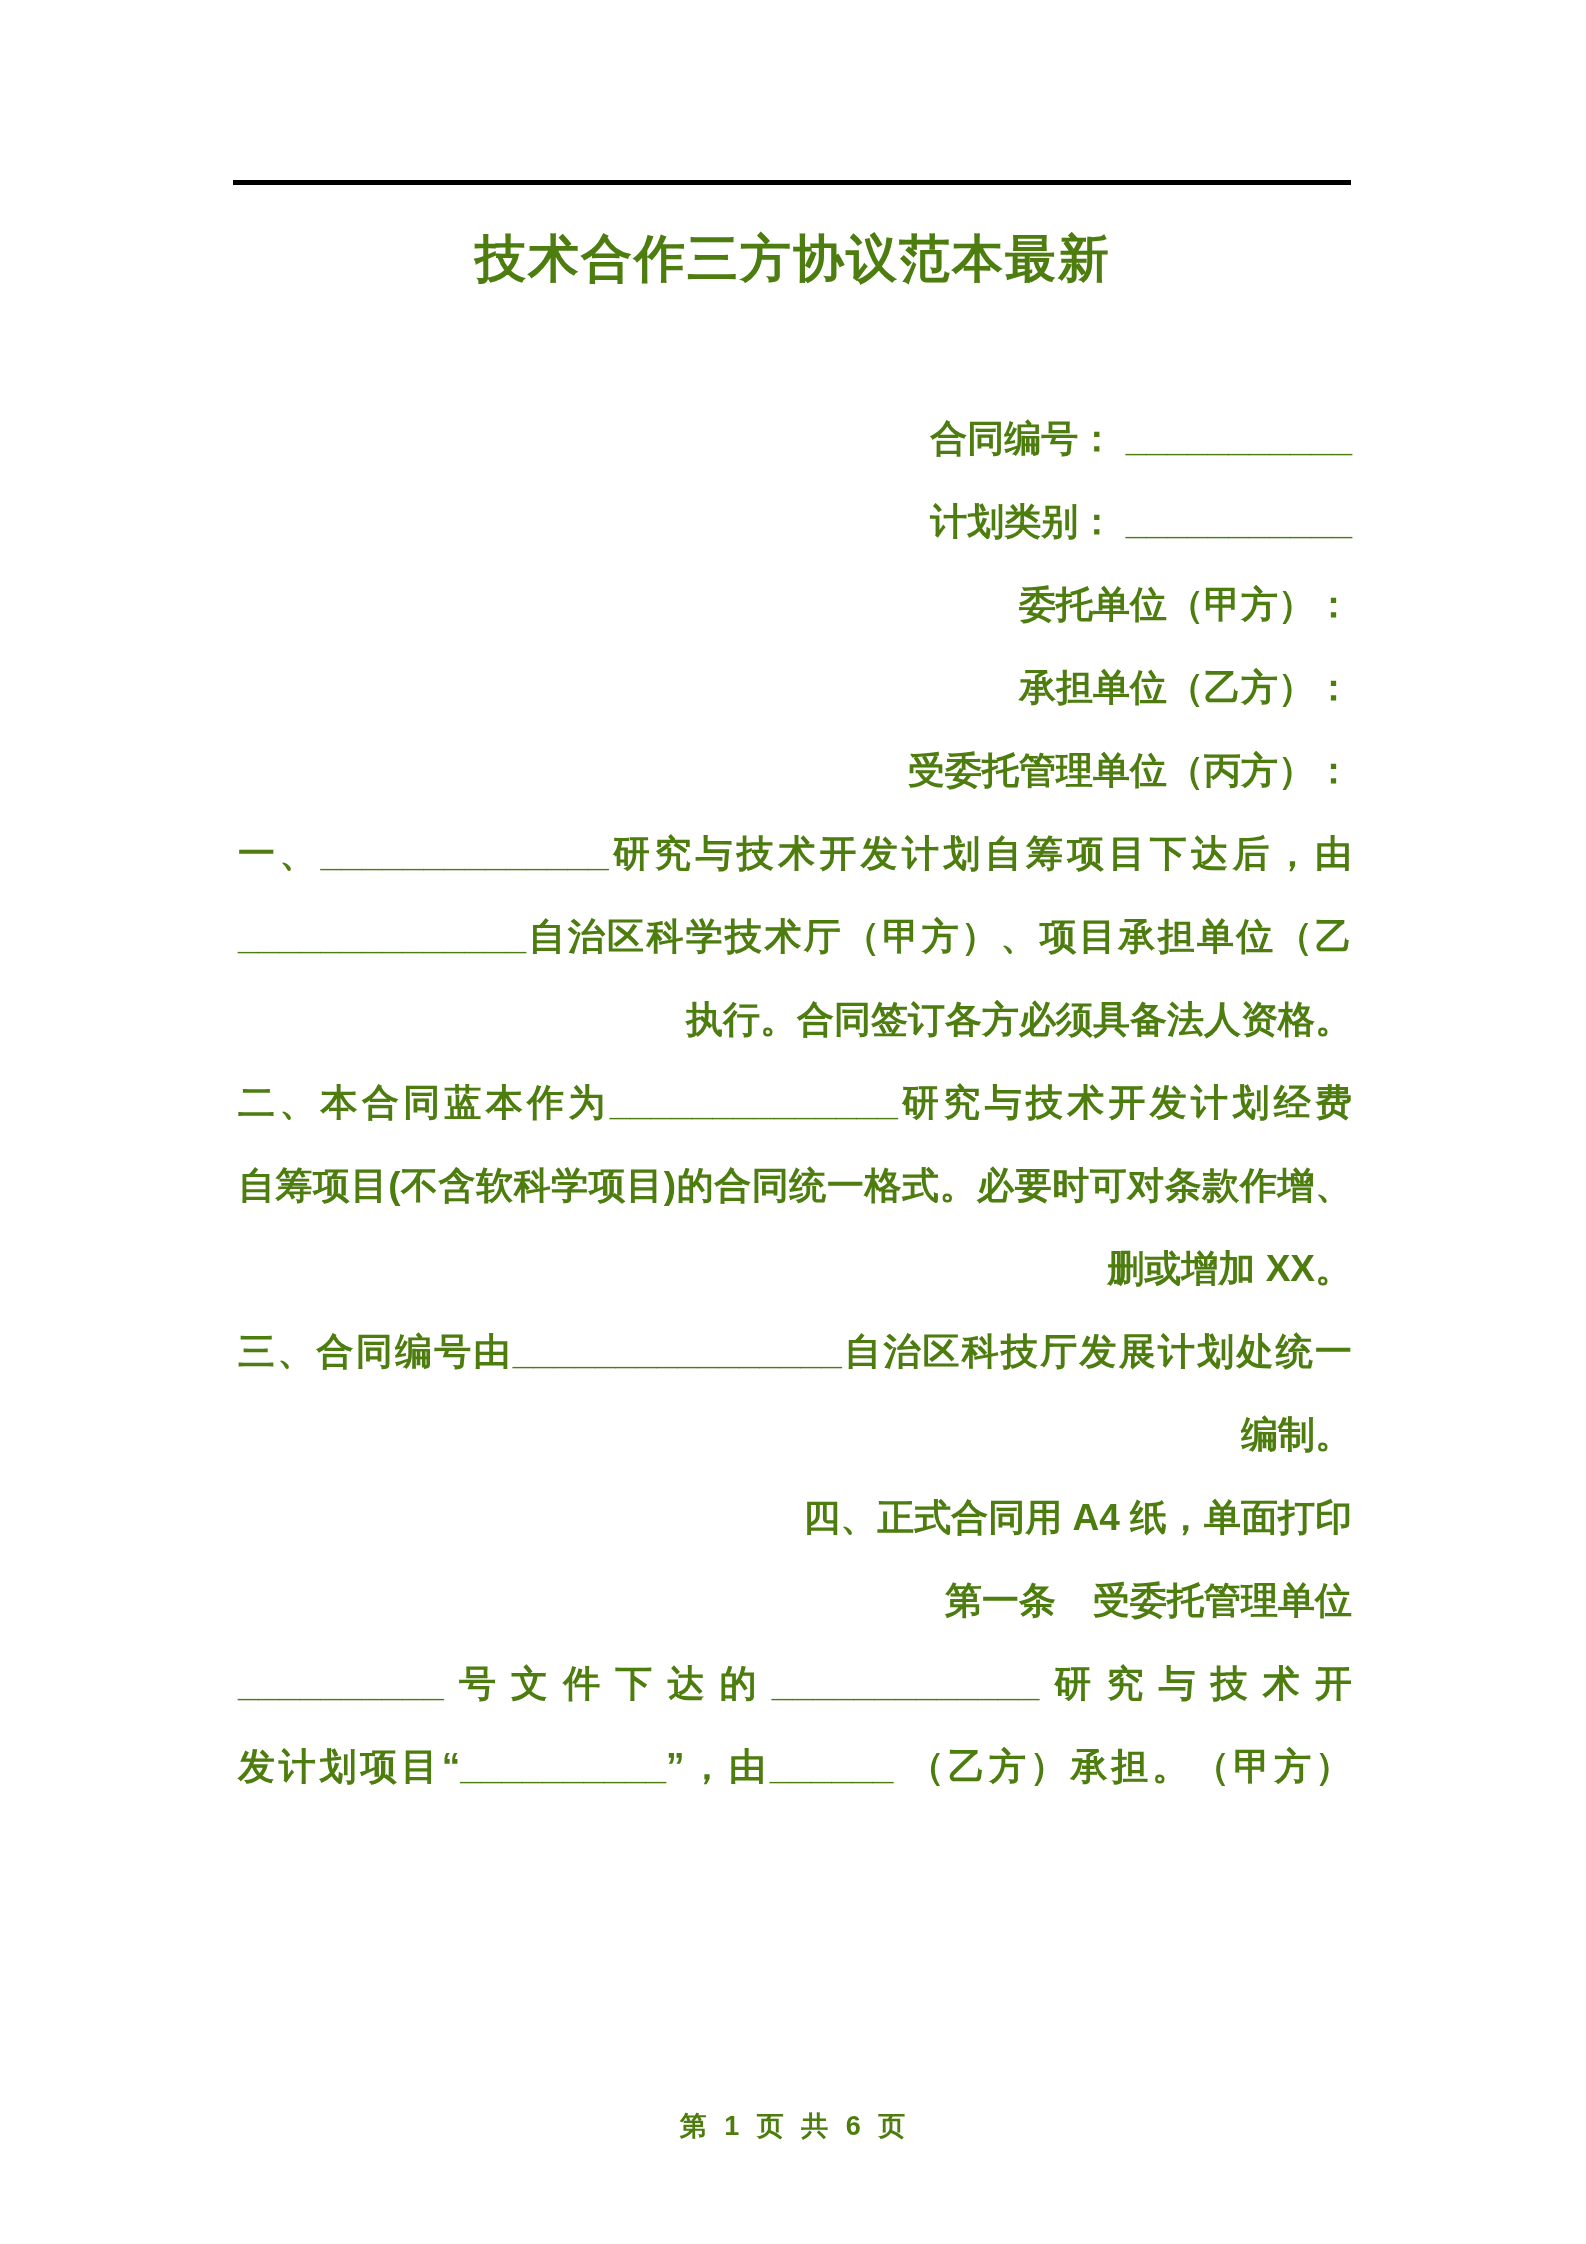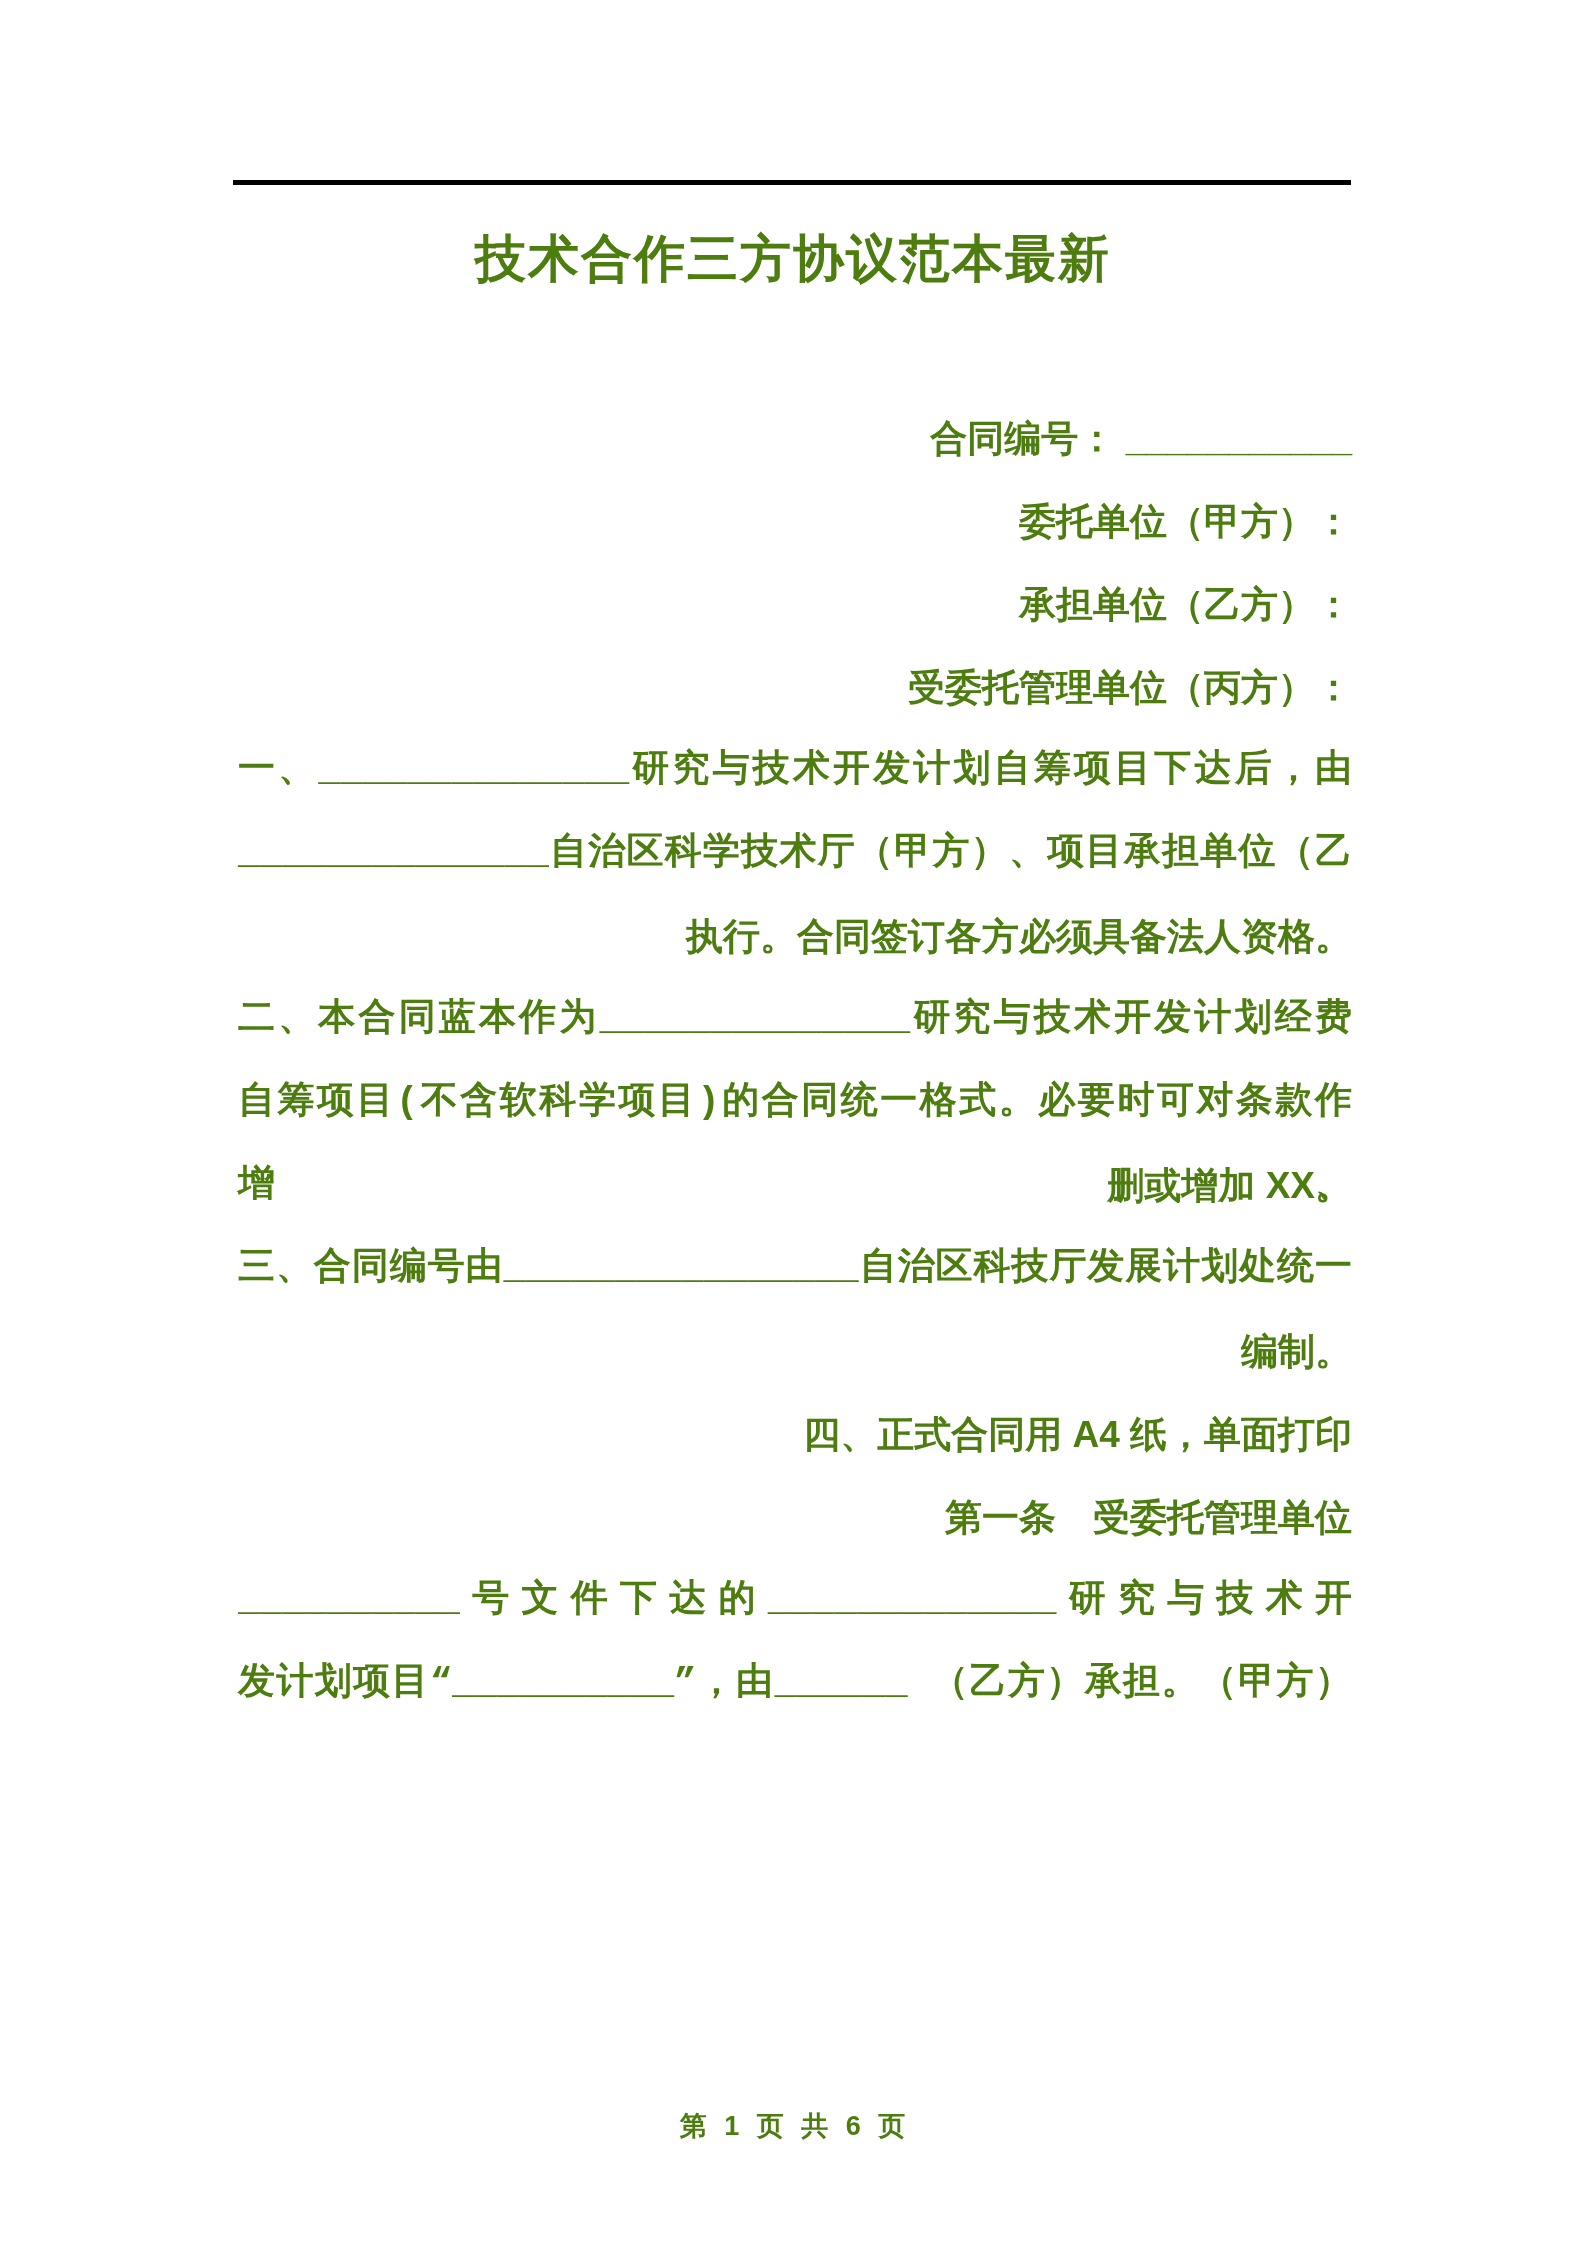--- a/index.html
+++ b/index.html
@@ -43,21 +43,20 @@
   .line {
     font-size: 37px;
     line-height: 83px;
     height: 83px;
     white-space: pre-wrap;
     text-align: right;
   }
   .justify {
     text-align: justify;
     text-align-last: justify;
-    font-family: Liberation Mono, monospace;
   }
   .footer {
     position: absolute;
     left: 4px;
     right: 0;
     top: 2083px;
     text-align: center;
     font-size: 27px;
     font-weight: 700;
     letter-spacing: 5px;
@@ -65,20 +64,21 @@
 </style>
 </head>
 <body>
 
 <div class="page">
   <div class="top-rule"></div>
   <h1 class="title">技术合作三方协议范本最新</h1>
 
   <div class="body">
     <div class="line">合同编号： ___________</div>
+    <div class="line">计划类别： ___________</div>
     <div class="line">委托单位（甲方）：</div>
     <div class="line">承担单位（乙方）：</div>
     <div class="line">受委托管理单位（丙方）：</div>
     <div class="line justify">一、______________研究与技术开发计划自筹项目下达后，由</div>
     <div class="line justify">______________自治区科学技术厅（甲方）、项目承担单位（乙</div>
     <div class="line">执行。合同签订各方必须具备法人资格。</div>
     <div class="line justify">二、本合同蓝本作为______________研究与技术开发计划经费</div>
     <div class="line justify">自筹项目(不含软科学项目)的合同统一格式。必要时可对条款作增、</div>
     <div class="line">删或增加 XX。</div>
     <div class="line justify">三、合同编号由________________自治区科技厅发展计划处统一</div>

